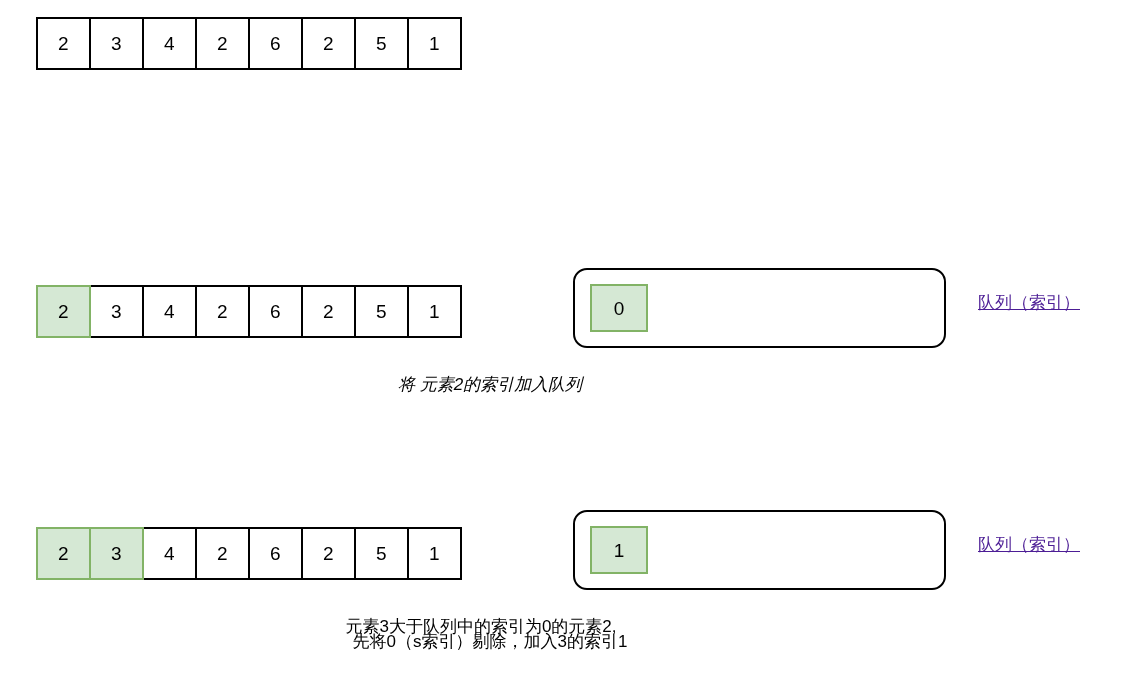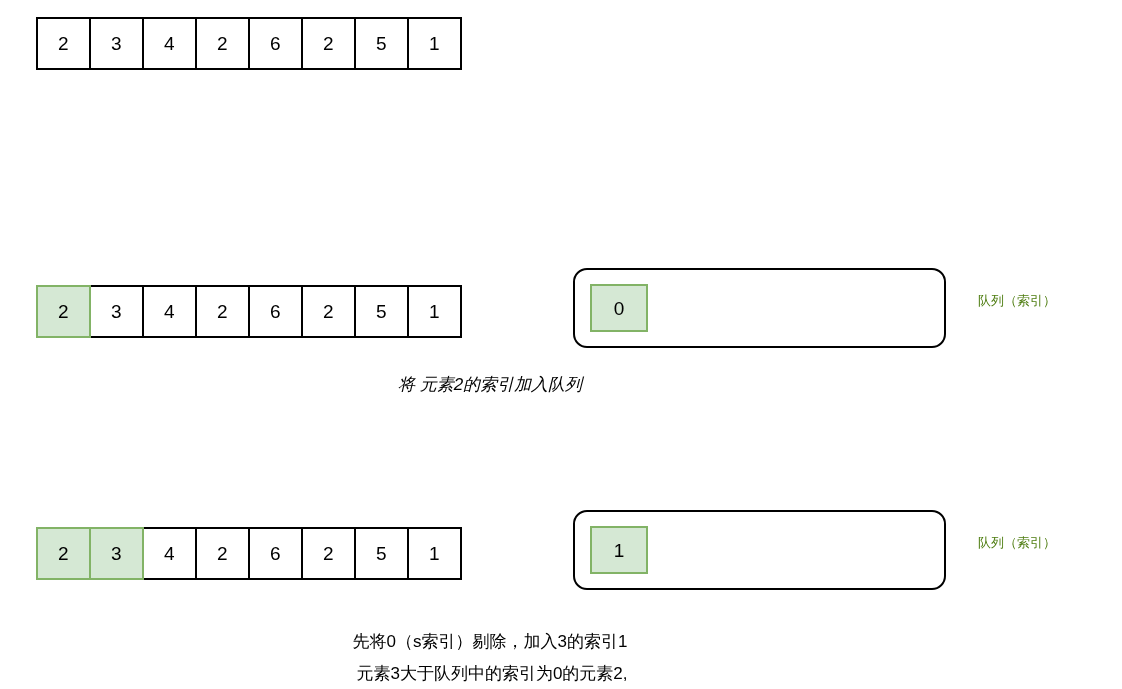--- a/index.html
+++ b/index.html
@@ -69,24 +69,25 @@
     align-items: center;
     justify-content: center;
     font-size: 19px;
     line-height: 1;
     color: #000000;
   }
 
   
   .queue-label {
     position: absolute;
-    font-size: 13px;
+    font-size: 17px;
     line-height: 1.2;
     white-space: nowrap;
-    color: #4d7c0f;
+    color: #4c1d95;
+    text-decoration: underline;
   }
   .caption {
     position: absolute;
     font-size: 17px;
     line-height: 26px;
     text-align: center;
     white-space: pre;
     color: #000000;
   }
 </style>
@@ -133,15 +134,15 @@
     <div class="cell">5</div>
     <div class="cell">1</div>
   </div>
 
 <div class="queue" id="queue2" style="left:573px; top:510px; width:373px; height:80px;">
     <div class="queue-slot">1</div>
   </div>
 
 <div class="queue-label" style="left:978px; top:535px;">队列（索引）</div>
 
-<div class="caption" style="left:292px; top:614px; width:400px;margin-top:47px;">元素3大于队列中的索引为0的元素2,</div>
+<div class="caption" style="left:281px; top:614px; width:400px;">元素3大于队列中的索引为0的元素2,</div>
 
 <div class="caption" style="left:290px; top:629px; width:400px;">先将0（s索引）剔除，加入3的索引1</div>
 
 </body></html>

